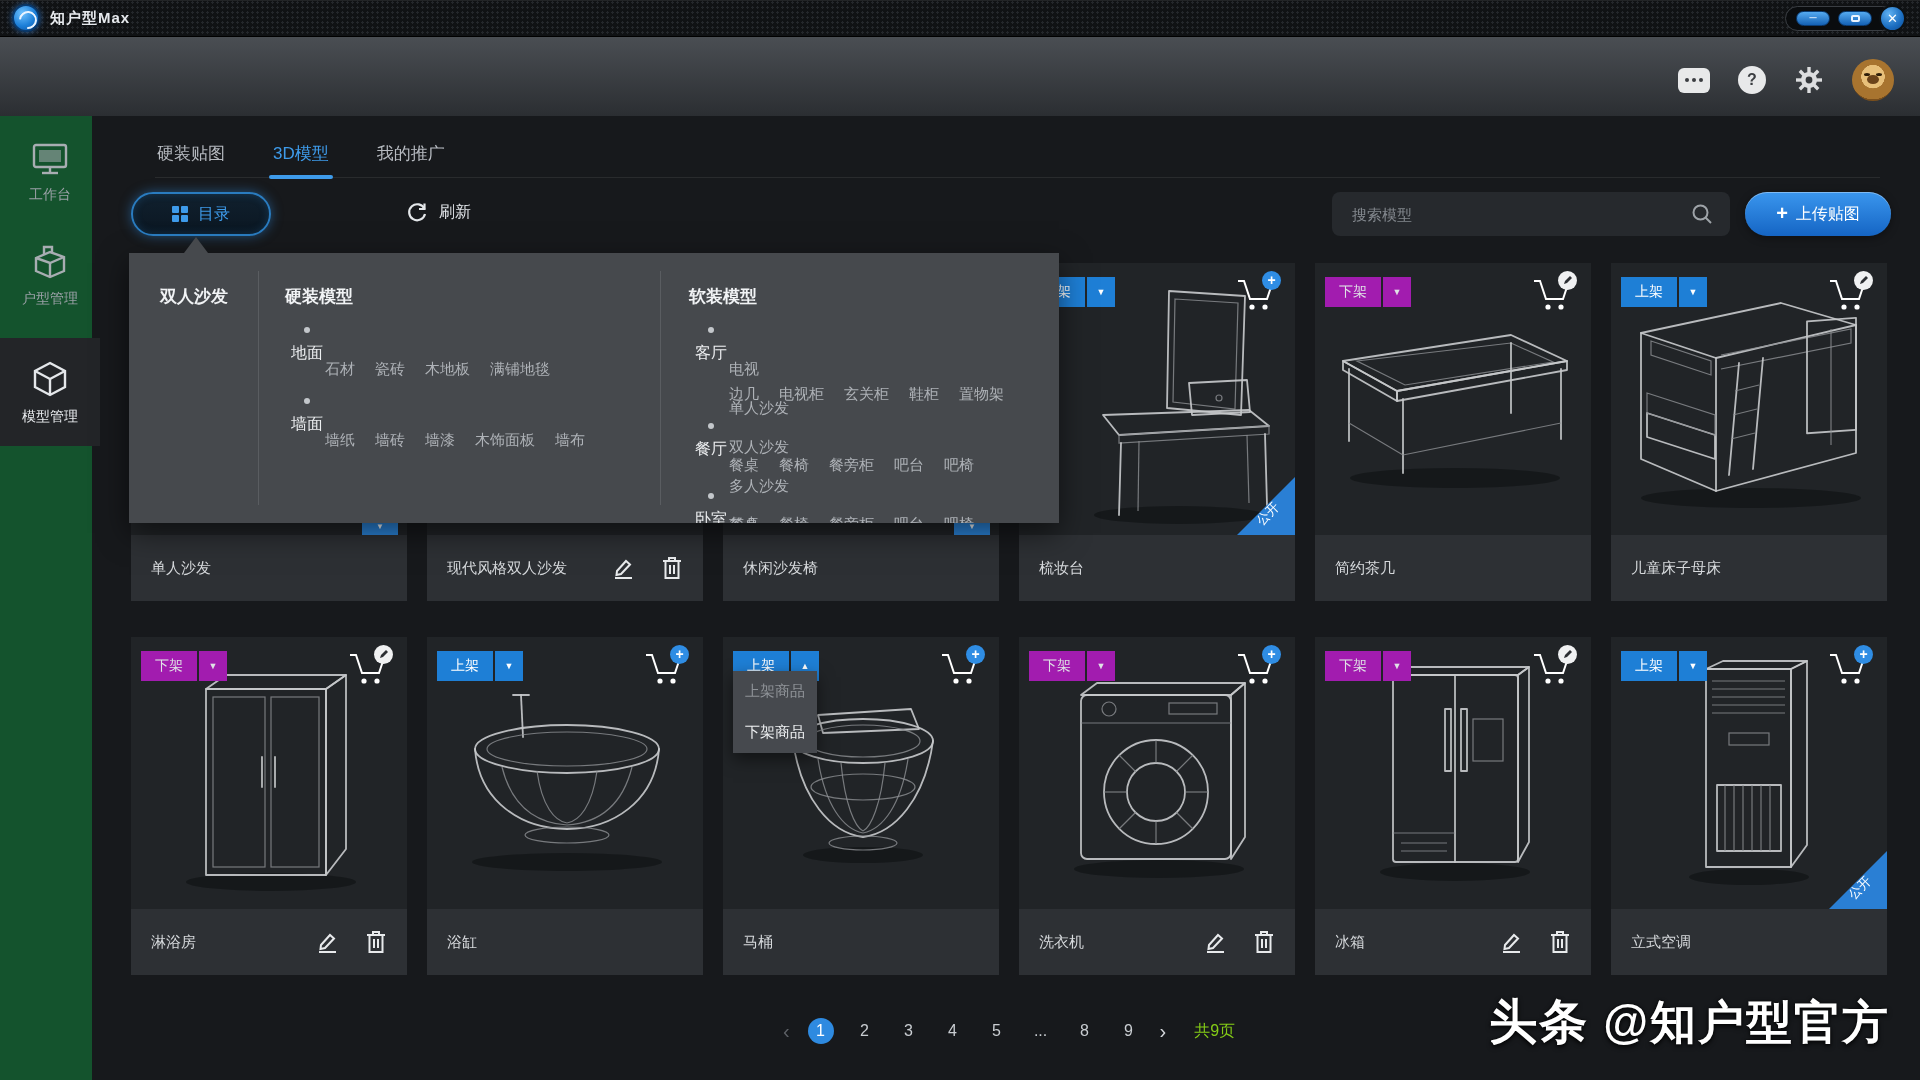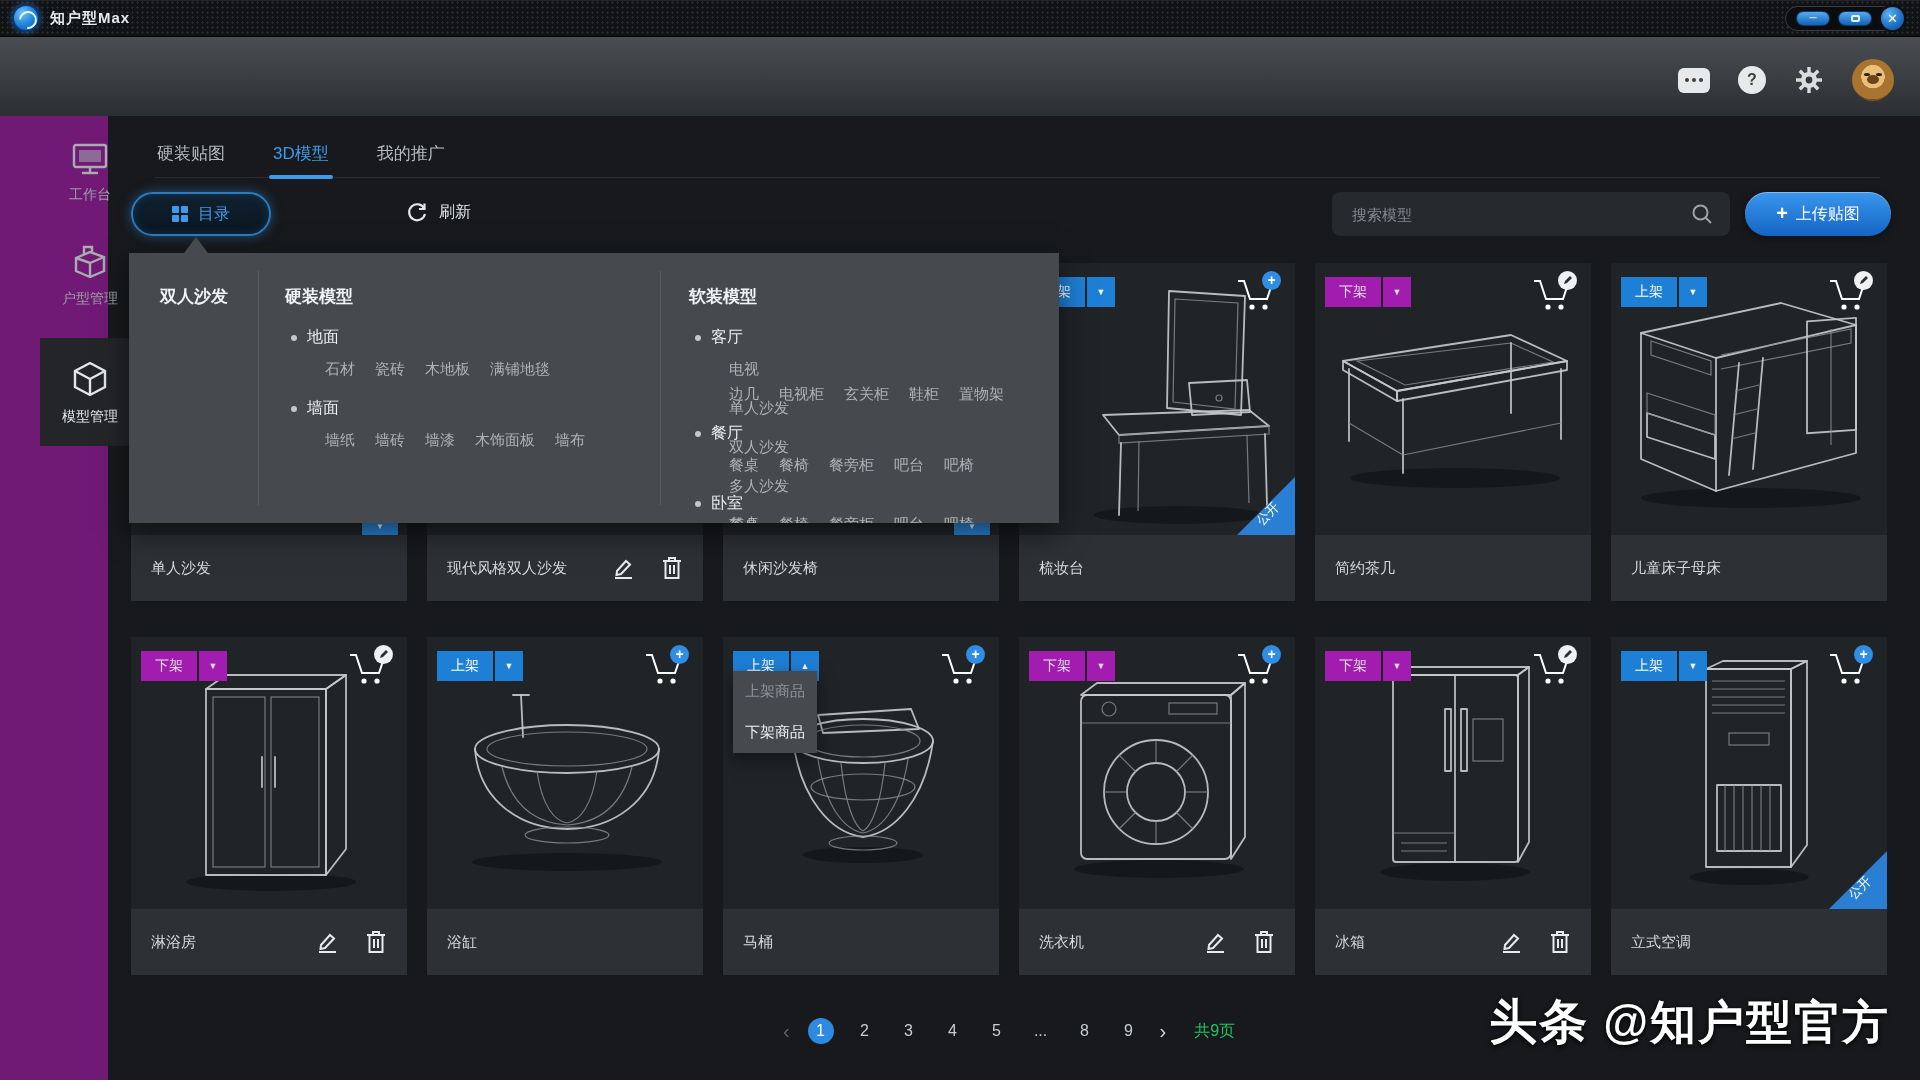--- a/index.html
+++ b/index.html
@@ -24,21 +24,21 @@
   
   .app-header { position:absolute; left:0; top:37px; width:1920px; height:79px; background:linear-gradient(#4a4e53,#2b2e32); z-index:20; }
   .hdr-icons { position:absolute; right:26px; top:22px; display:flex; align-items:center; gap:28px; }
   .bubble-icon { width:32px; height:25px; background:#e8e9ea; border-radius:6px; position:relative; display:flex; align-items:center; justify-content:center; gap:3px; cursor:pointer; }
   .bubble-icon i { width:4px; height:4px; background:#3a3d41; border-radius:50%; }
   .circle-icon { width:28px; height:28px; background:#e8e9ea; border-radius:50%; color:#3a3d41; font-weight:bold; font-size:16px; display:flex; align-items:center; justify-content:center; cursor:pointer; }
   .avatar { width:42px; height:42px; border-radius:50%; overflow:hidden; background:radial-gradient(circle at 50% 42%, #e8c07a 0 36%, #a8742f 37% 70%, #7a4f1c 71%); position:relative; cursor:pointer; }
   .avatar::after { content:""; position:absolute; left:15px; top:16px; width:12px; height:9px; border-radius:50%; background:#6b431a; box-shadow:-6px -5px 0 -3px #2e1d09, 6px -5px 0 -3px #2e1d09; }
 
   
-  .sidebar { position:absolute; left:0; top:116px; width:108px; bottom:0; background:#701a75; z-index:15;padding-left:40px; }
+  .sidebar { position:absolute; left:0; top:116px; width:92px; bottom:0; background:#14532d; z-index:15; }
   .side-item { width:100px; padding:18px 0 14px; display:flex; flex-direction:column; align-items:center; gap:10px; color:#9aa0a6; font-size:14px; cursor:pointer; margin-top:8px; }
   .side-item svg { stroke:#a8adb2; }
   .side-item.active { background:#232528; color:#e8ebee; margin-top:16px; padding:22px 0 20px; }
   .side-item.active svg { stroke:#e4e7ea; }
 
   
   .main { position:absolute; left:100px; top:116px; right:0; bottom:0; background:#17191c; }
 
   .tabs { position:absolute; left:55px; top:20px; right:40px; height:42px; display:flex; gap:44px; border-bottom:1px solid rgba(255,255,255,.08); }
   .tab { font-size:17px; color:#b6bac0; padding:6px 2px 14px; cursor:pointer; position:relative; }
@@ -96,32 +96,32 @@
   .sk { stroke:#c6c8ca; fill:none; stroke-width:1.8; stroke-linejoin:round; stroke-linecap:round; opacity:.92; }
   .sk2 { stroke:#8d9093; fill:none; stroke-width:1.2; opacity:.8; }
   .shadow { fill:#101214; opacity:.65; }
 
   
   .dropdown { position:absolute; left:29px; top:137px; width:930px; height:270px; background:#46494d;
     box-shadow:0 10px 28px rgba(0,0,0,.55); z-index:50; overflow:hidden; }
   .dropdown-arrow { position:absolute; left:84px; top:121px; width:0; height:0; border-left:12px solid transparent; border-right:12px solid transparent; border-bottom:16px solid #46494d; z-index:51; }
   .dd-divider { position:absolute; top:18px; bottom:18px; width:1px; background:#5a5d61; }
   .dd-title { position:absolute; font-size:17px; font-weight:bold; color:#f1f3f5; }
-  .dd-bullet-row { position:absolute; display:flex; align-items:center; gap:10px; color:#eceef0; font-size:16px; }
+  .dd-bullet-row { position:absolute; display:flex; align-items:center; gap:10px; color:#eceef0; font-size:16px;flex-direction:column; }
   .dd-bullet-row i { width:6px; height:6px; border-radius:50%; background:#c3c7cb; }
   .dd-items { position:absolute; display:flex; gap:20px; font-size:15px; color:#aeb2b7; }
   .dd-items span { cursor:pointer; }
 
   
   .pagination { position:absolute; left:31px; width:1756px; top:902px; display:flex; justify-content:center; align-items:center; gap:18px; color:#c9cdd1; font-size:16px; }
   .pg-nav { color:#5d6166; font-size:20px; cursor:pointer; }
   .pg-nav.next { color:#d7dade; }
   .pg { min-width:26px; height:26px; display:flex; align-items:center; justify-content:center; cursor:pointer; border-radius:50%; }
   .pg.active { background:#2e8ae0; color:#fff; }
-  .pg-total { margin-left:10px; color:#22c55e; }
+  .pg-total { margin-left:10px; color:#84cc16; }
 
   
   .watermark { position:absolute; right:30px; bottom:26px; z-index:70; color:#fff; text-shadow:0 2px 5px rgba(0,0,0,.9), 0 0 2px rgba(0,0,0,.8); display:flex; align-items:baseline; gap:14px; }
   .wm-prefix { font-size:48px; font-weight:700; letter-spacing:2px; }
   .wm-text { font-size:46px; font-weight:700; letter-spacing:2px; }
 </style>
 </head>
 <body>
 
 <div class="stage">

